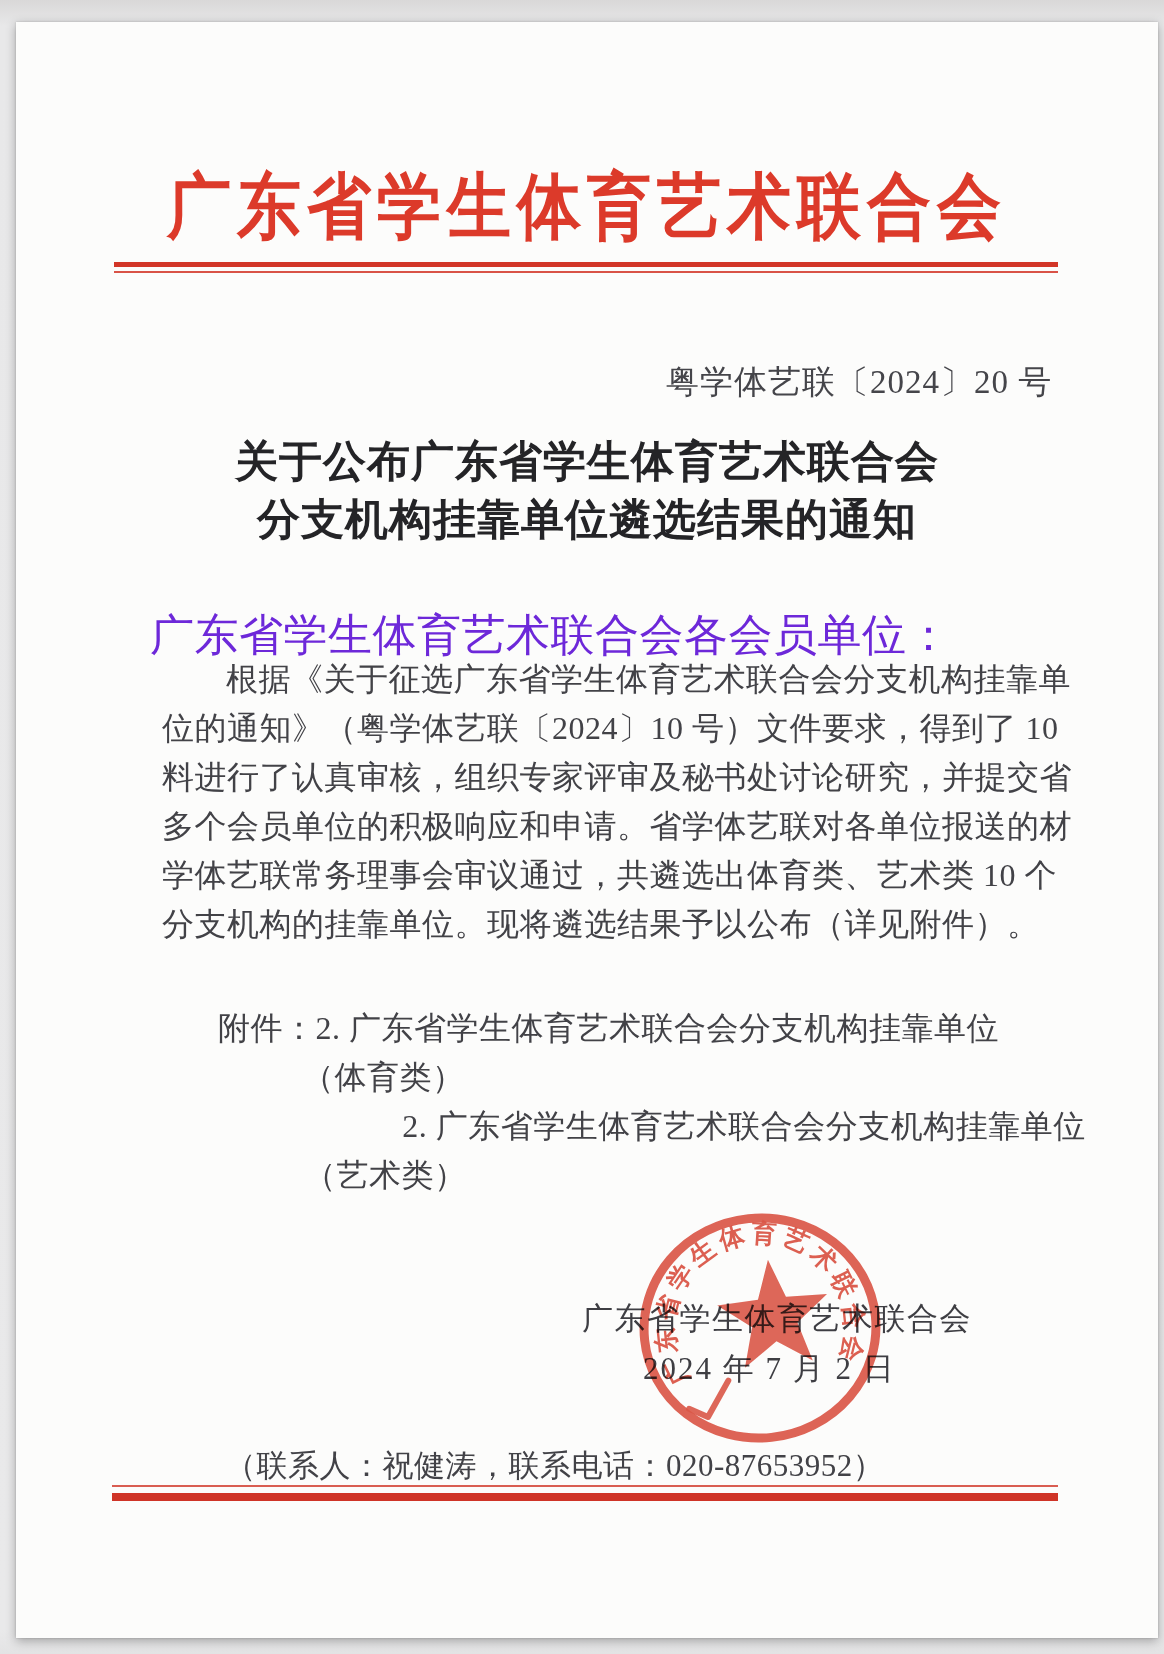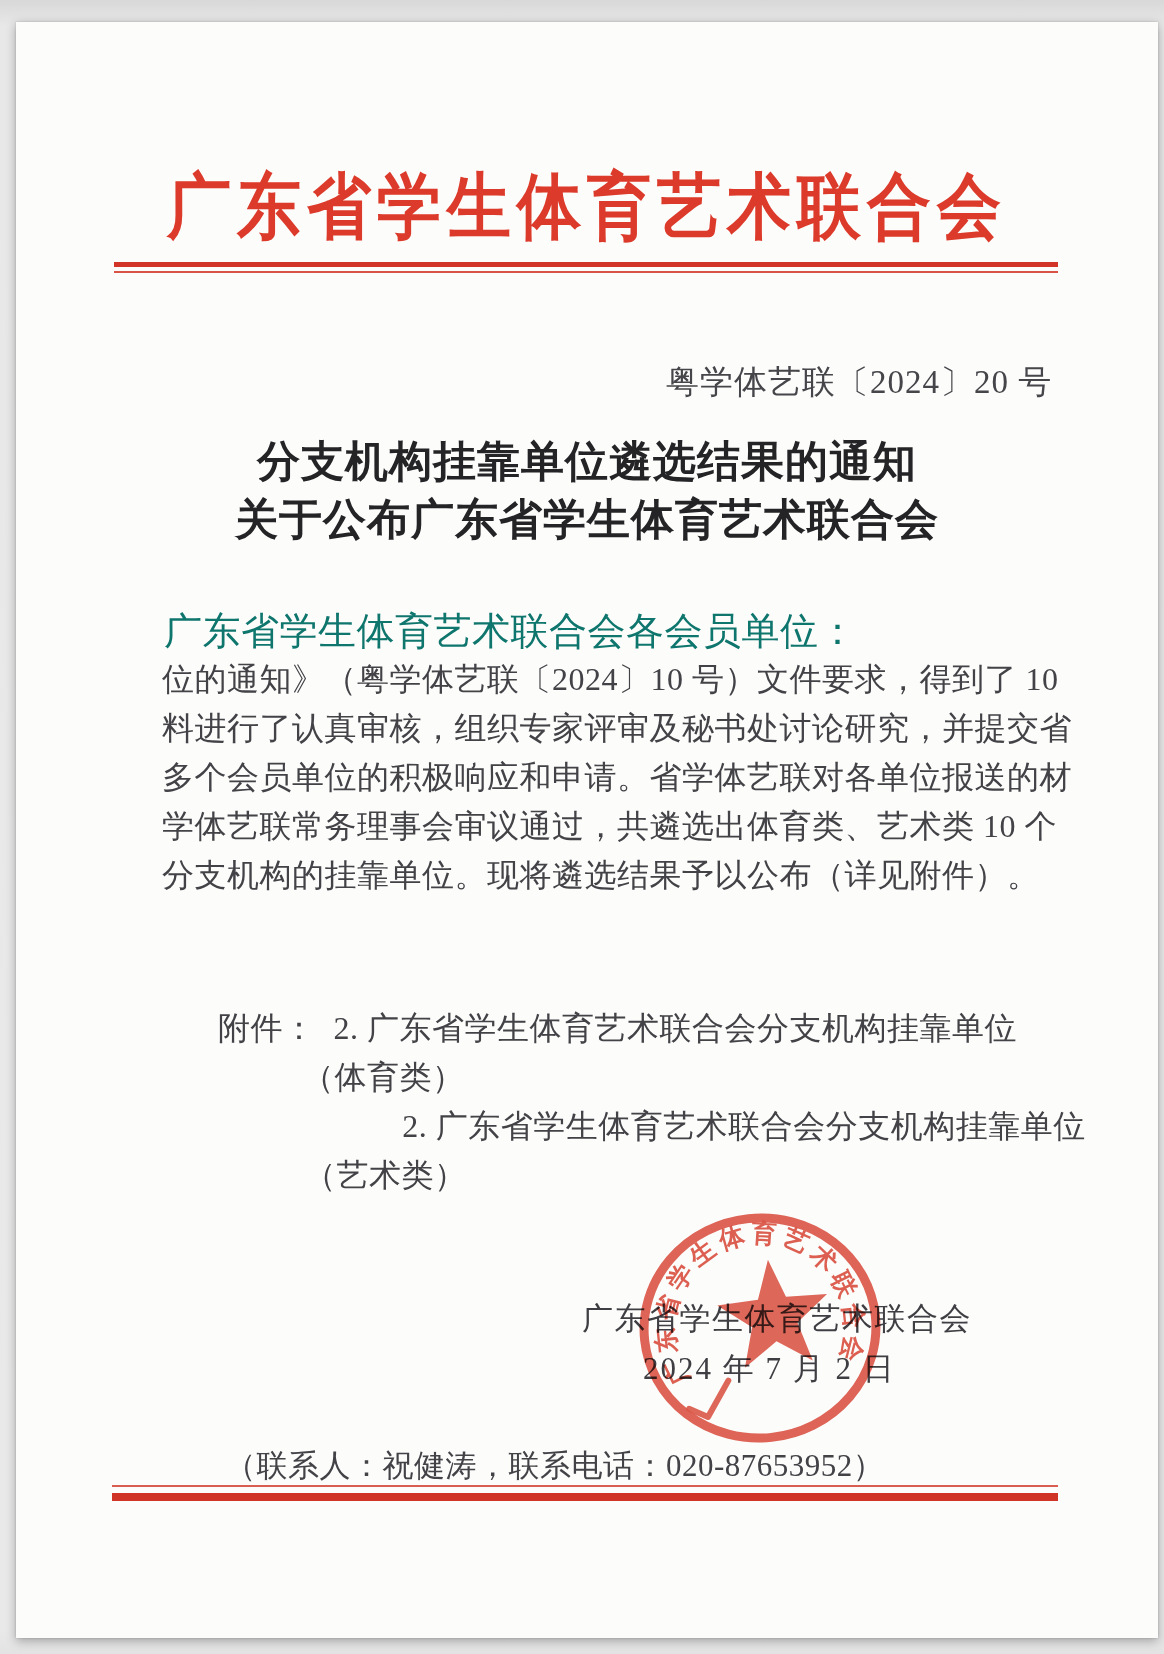--- a/index.html
+++ b/index.html
@@ -26,36 +26,36 @@
     position:absolute;top:338px;left:650px;
     font-size:33px;color:#45454a;letter-spacing:1px;white-space:nowrap;
   }
   .doc-title{
     position:absolute;top:410px;left:0;width:100%;text-align:center;
     font-family:"Liberation Sans","DejaVu Sans",sans-serif;
     font-weight:900;font-size:43px;line-height:58px;color:#242427;
     letter-spacing:1px;
   }
   .salutation{
-    position:absolute;top:584px;left:148px;
-    font-size:38px;color:#0f766e;letter-spacing:.5px;white-space:nowrap;
+    position:absolute;top:584px;left:134px;
+    font-size:44px;color:#6d28d9;letter-spacing:.5px;white-space:nowrap;
   }
   .body-block{
     position:absolute;top:633px;left:146px;width:880px;
     font-size:32px;line-height:49px;color:#424247;letter-spacing:.5px;
   }
   .body-line{white-space:nowrap;}
   .body-line.indent{text-indent:64px;}
   .attach-block{
     position:absolute;top:982px;left:0;width:100%;
     font-size:32px;line-height:49px;color:#424247;letter-spacing:.5px;
   }
   .attach-row{white-space:nowrap;}
   .attach-row.r1{margin-left:202px;}
-  .attach-row.r1 .att-label{margin-right:18px;}
+  .attach-row.r1 .att-label{margin-right:0;}
   .attach-row.r2{margin-left:286px;}
   .attach-row.r3{margin-left:314px;text-align:center;}
   .attach-row.r4{margin-left:288px;}
   .signature{
     position:absolute;top:1276px;left:566px;
     font-size:31px;color:#3e3e43;letter-spacing:1.5px;white-space:nowrap;
   }
   .sign-date{
     position:absolute;top:1326px;left:627px;
     font-size:31px;color:#3e3e43;letter-spacing:2px;white-space:nowrap;
@@ -79,27 +79,28 @@
   <div class="letterhead">广东省学生体育艺术联合会</div>
 
   <div class="rule-top">
     <div class="thick"></div>
     <div class="thin"></div>
   </div>
 
   <div class="doc-number">粤学体艺联〔2024〕20 号</div>
 
   <div class="doc-title">
+    <div>关于公布广东省学生体育艺术联合会</div>
     <div>分支机构挂靠单位遴选结果的通知</div>
-    <div>关于公布广东省学生体育艺术联合会</div>
   </div>
 
   <div class="salutation">广东省学生体育艺术联合会各会员单位：</div>
 
   <div class="body-block">
+    <div class="body-line indent">根据《关于征选广东省学生体育艺术联合会分支机构挂靠单</div>
     <div class="body-line">位的通知》（粤学体艺联〔2024〕10 号）文件要求，得到了 10</div>
     <div class="body-line">料进行了认真审核，组织专家评审及秘书处讨论研究，并提交省</div>
     <div class="body-line">多个会员单位的积极响应和申请。省学体艺联对各单位报送的材</div>
     <div class="body-line">学体艺联常务理事会审议通过，共遴选出体育类、艺术类 10 个</div>
     <div class="body-line">分支机构的挂靠单位。现将遴选结果予以公布（详见附件）。</div>
   </div>
 
   <div class="attach-block">
     <div class="attach-row r1">
       <span class="att-label">附件：</span><span>2. 广东省学生体育艺术联合会分支机构挂靠单位</span>

